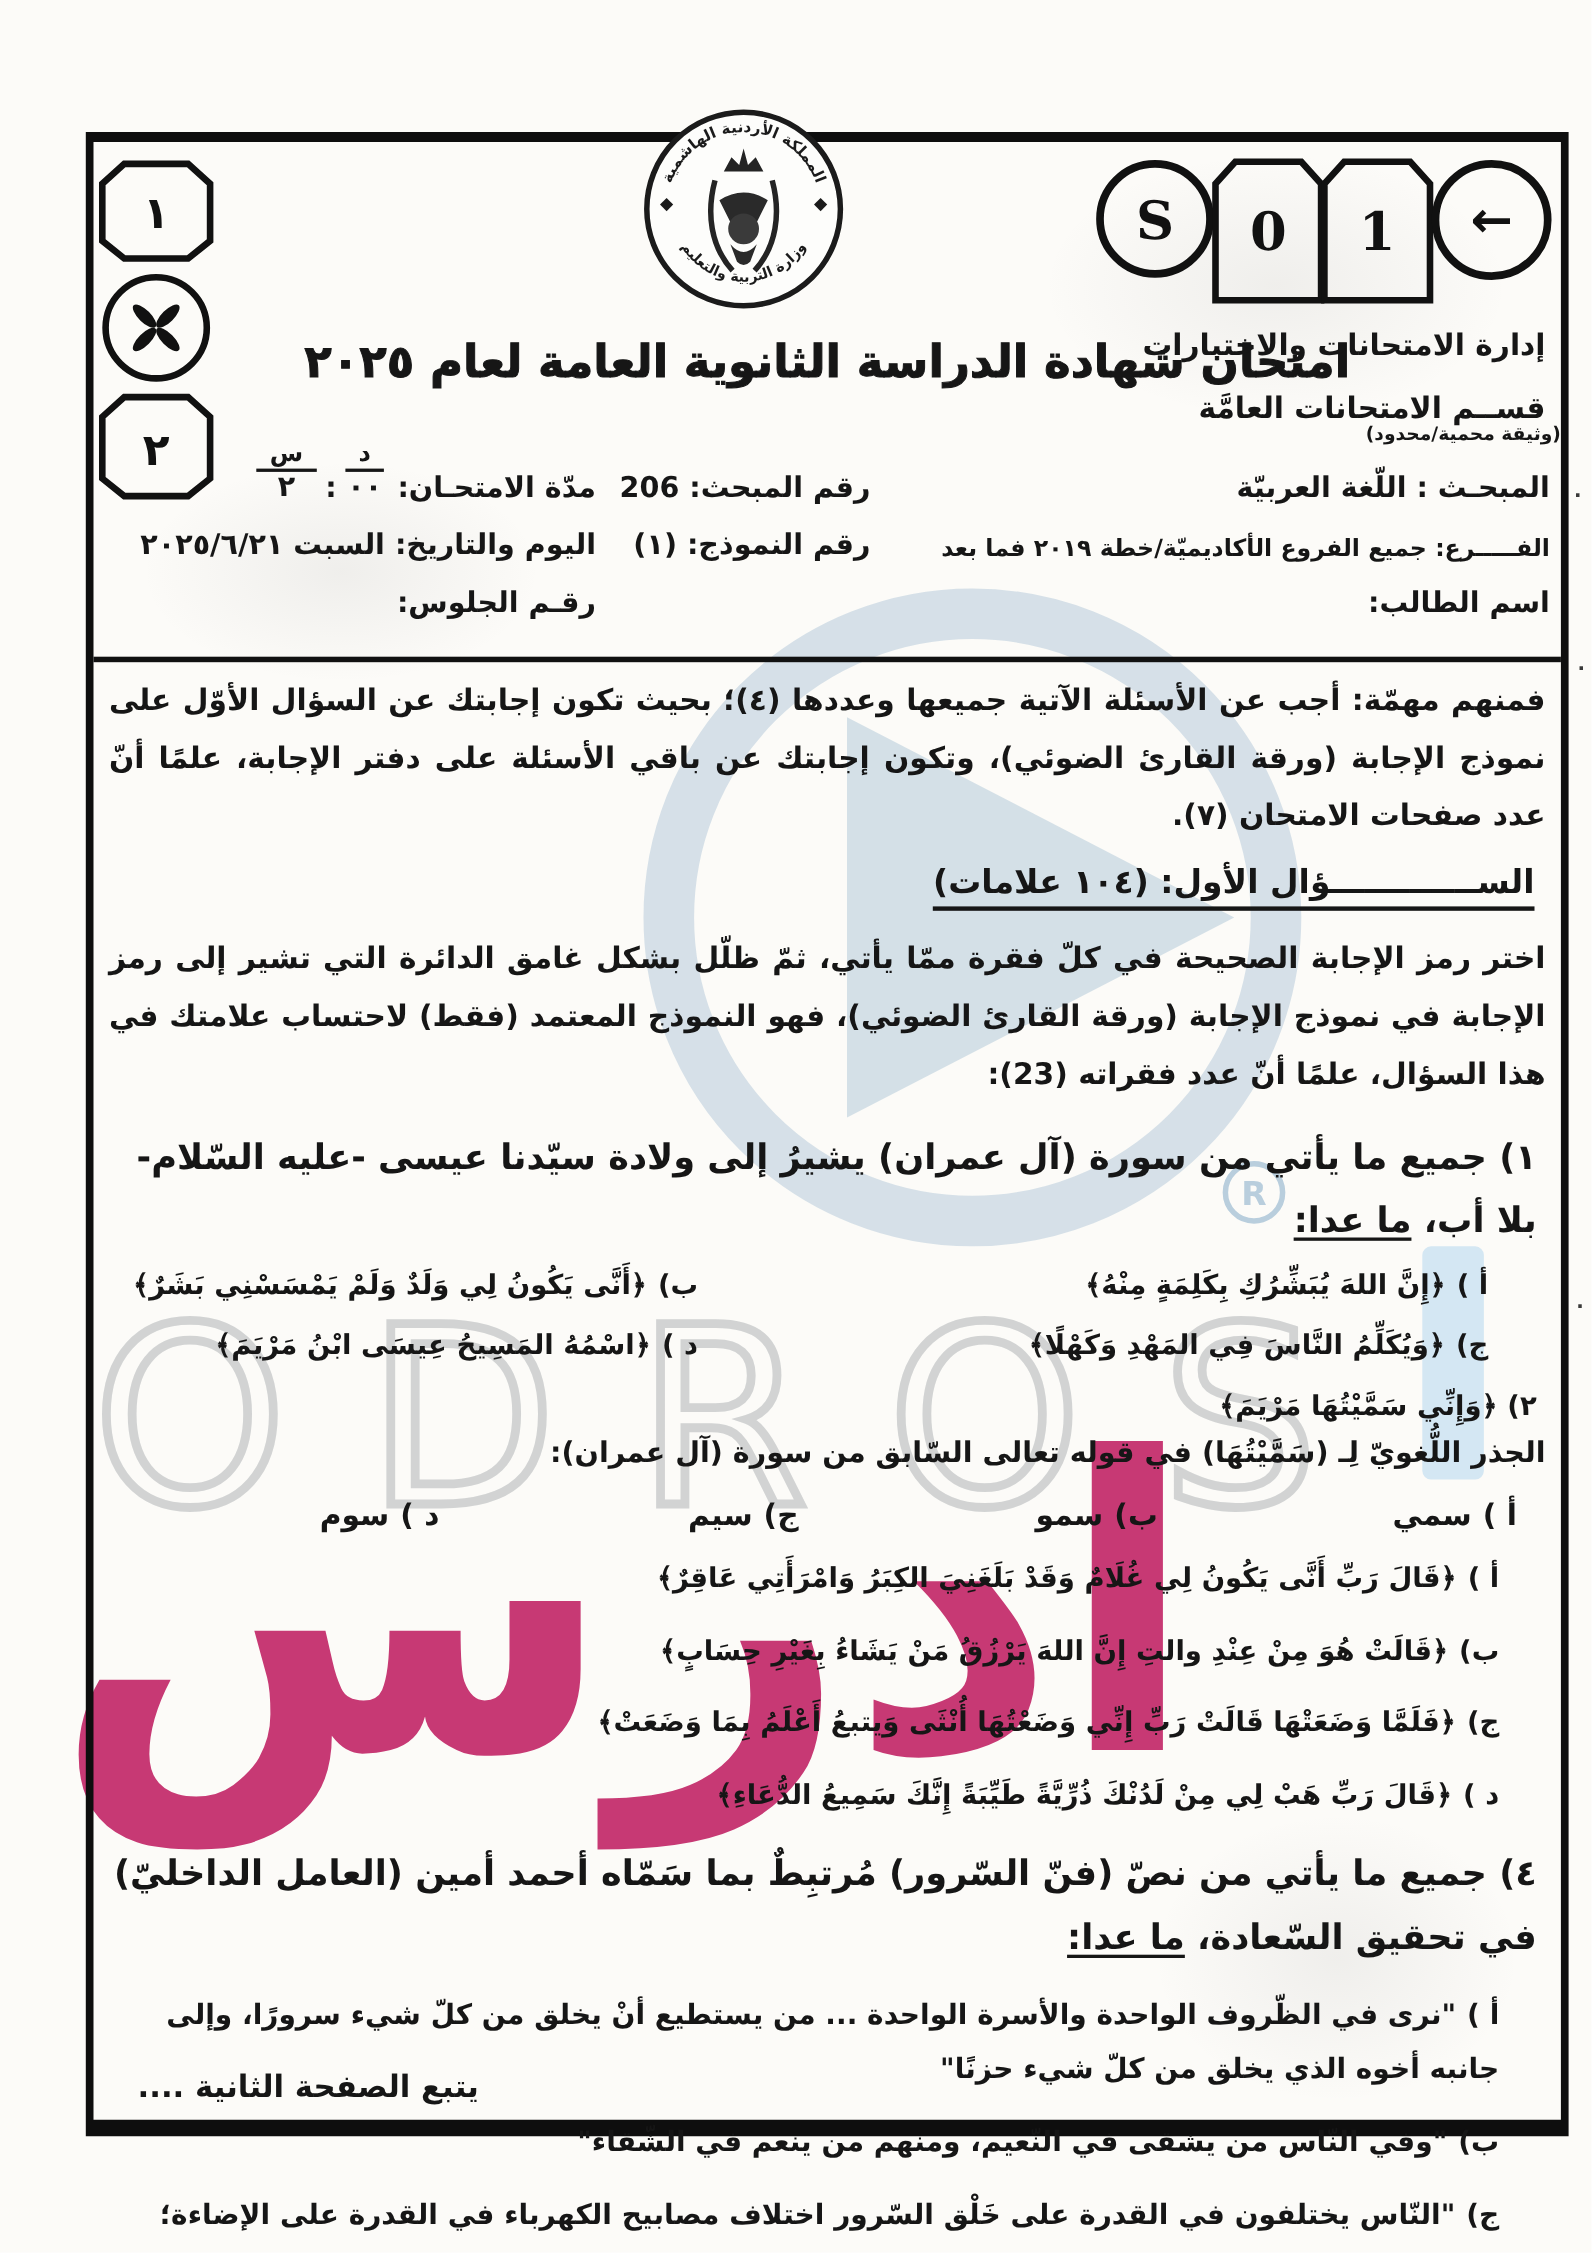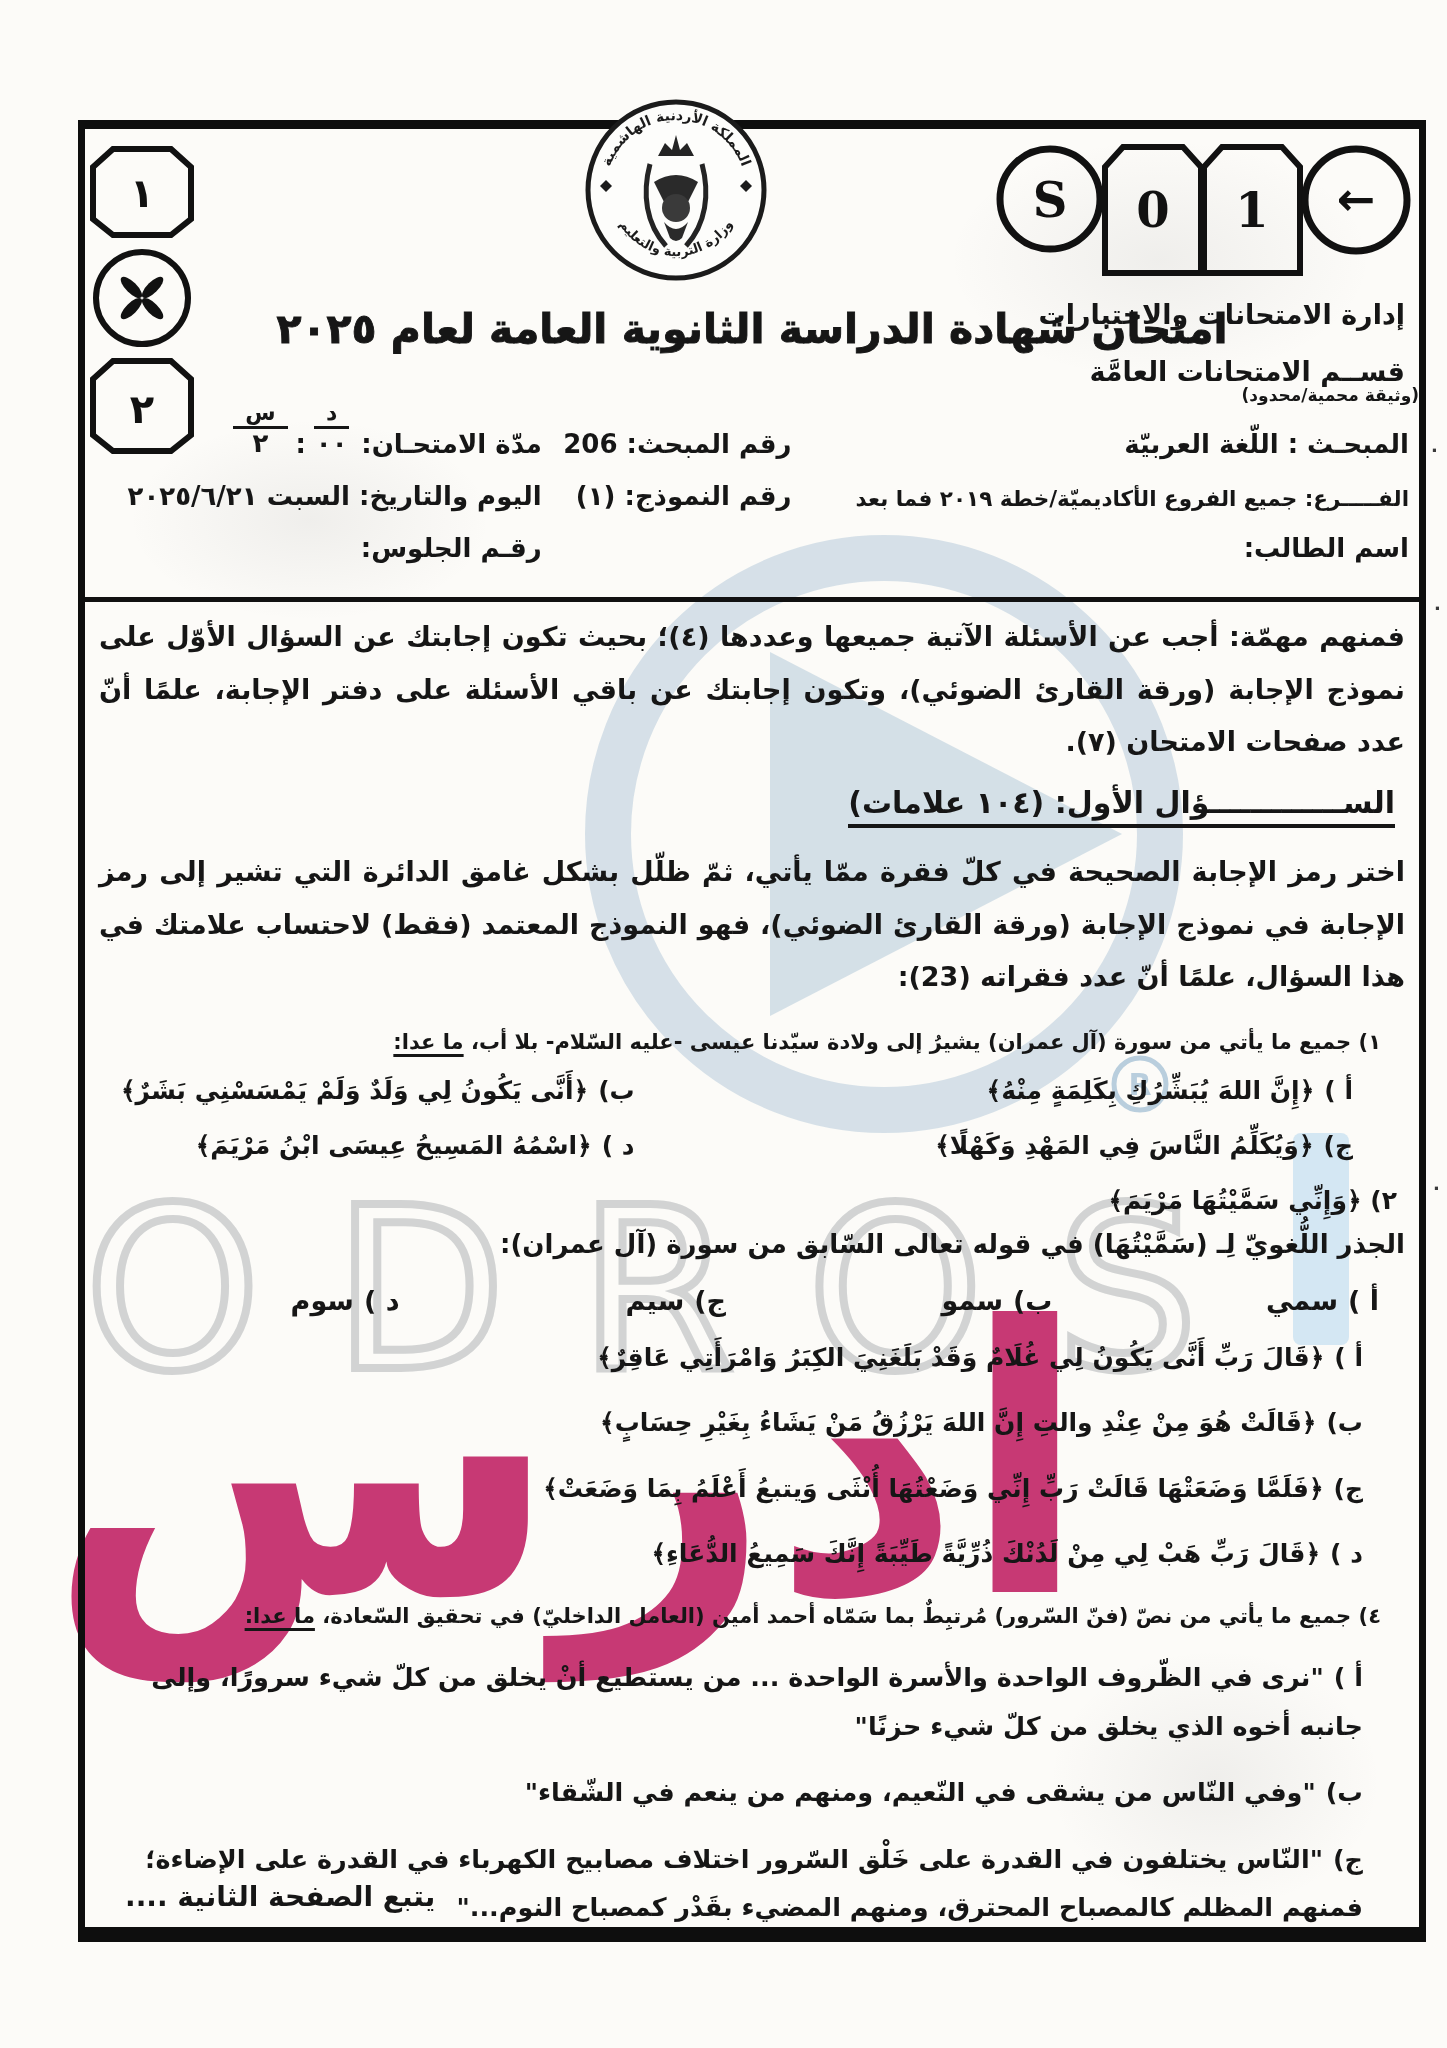--- a/index.html
+++ b/index.html
@@ -37,21 +37,21 @@
   .dur-val{display:flex;align-items:flex-end;gap:8px;}
   .du-col{display:flex;flex-direction:column;align-items:center;line-height:1.15;}
   .du-col i{font-style:normal;font-size:22px;border-bottom:3px solid #161616;padding:0 12px 1px;}
   .rule{position:absolute;top:468px;left:0;right:0;height:5px;background:#111;z-index:3;}
   
   .main{position:absolute;top:482px;left:14px;right:14px;bottom:12px;font-size:27px;font-weight:bold;z-index:3;}
   .note{margin:0;text-align:justify;line-height:1.95;}
   .sec-head{margin:16px 10px 0 0;font-size:30px;}
   .sec-head .u{border-bottom:4px solid #161616;padding-bottom:4px;display:inline-block;}
   .instr{margin:18px 0 0;text-align:justify;line-height:1.95;}
-  .q-stem{margin:20px 16px 0;padding-right:8px;font-size:21px;line-height:1.8;}
+  .q-stem{margin:20px 0 0;padding-right:8px;font-size:32px;line-height:1.8;}
   .u-tail{text-decoration:underline;text-underline-offset:5px;text-decoration-thickness:3px;}
   .opt-grid{display:grid;grid-template-columns:55% 45%;margin-top:14px;row-gap:26px;font-size:25px;}
   .opt-grid .opt{padding-right:52px;}
   .opt-row{display:grid;grid-template-columns:repeat(4,1fr);margin-top:26px;font-size:27px;}
   .opt-row .opt{padding-right:26px;}
   .verse-line{margin:26px 0 0;padding-right:8px;font-size:25px;}
   .q2-stem{margin:14px 0 0;font-size:26px;}
   .sopt{margin-top:18px;padding-right:42px;font-size:25px;line-height:1.9;}
   .q4 .sopt{font-size:25.5px;}
   .okey{margin-left:10px;}

